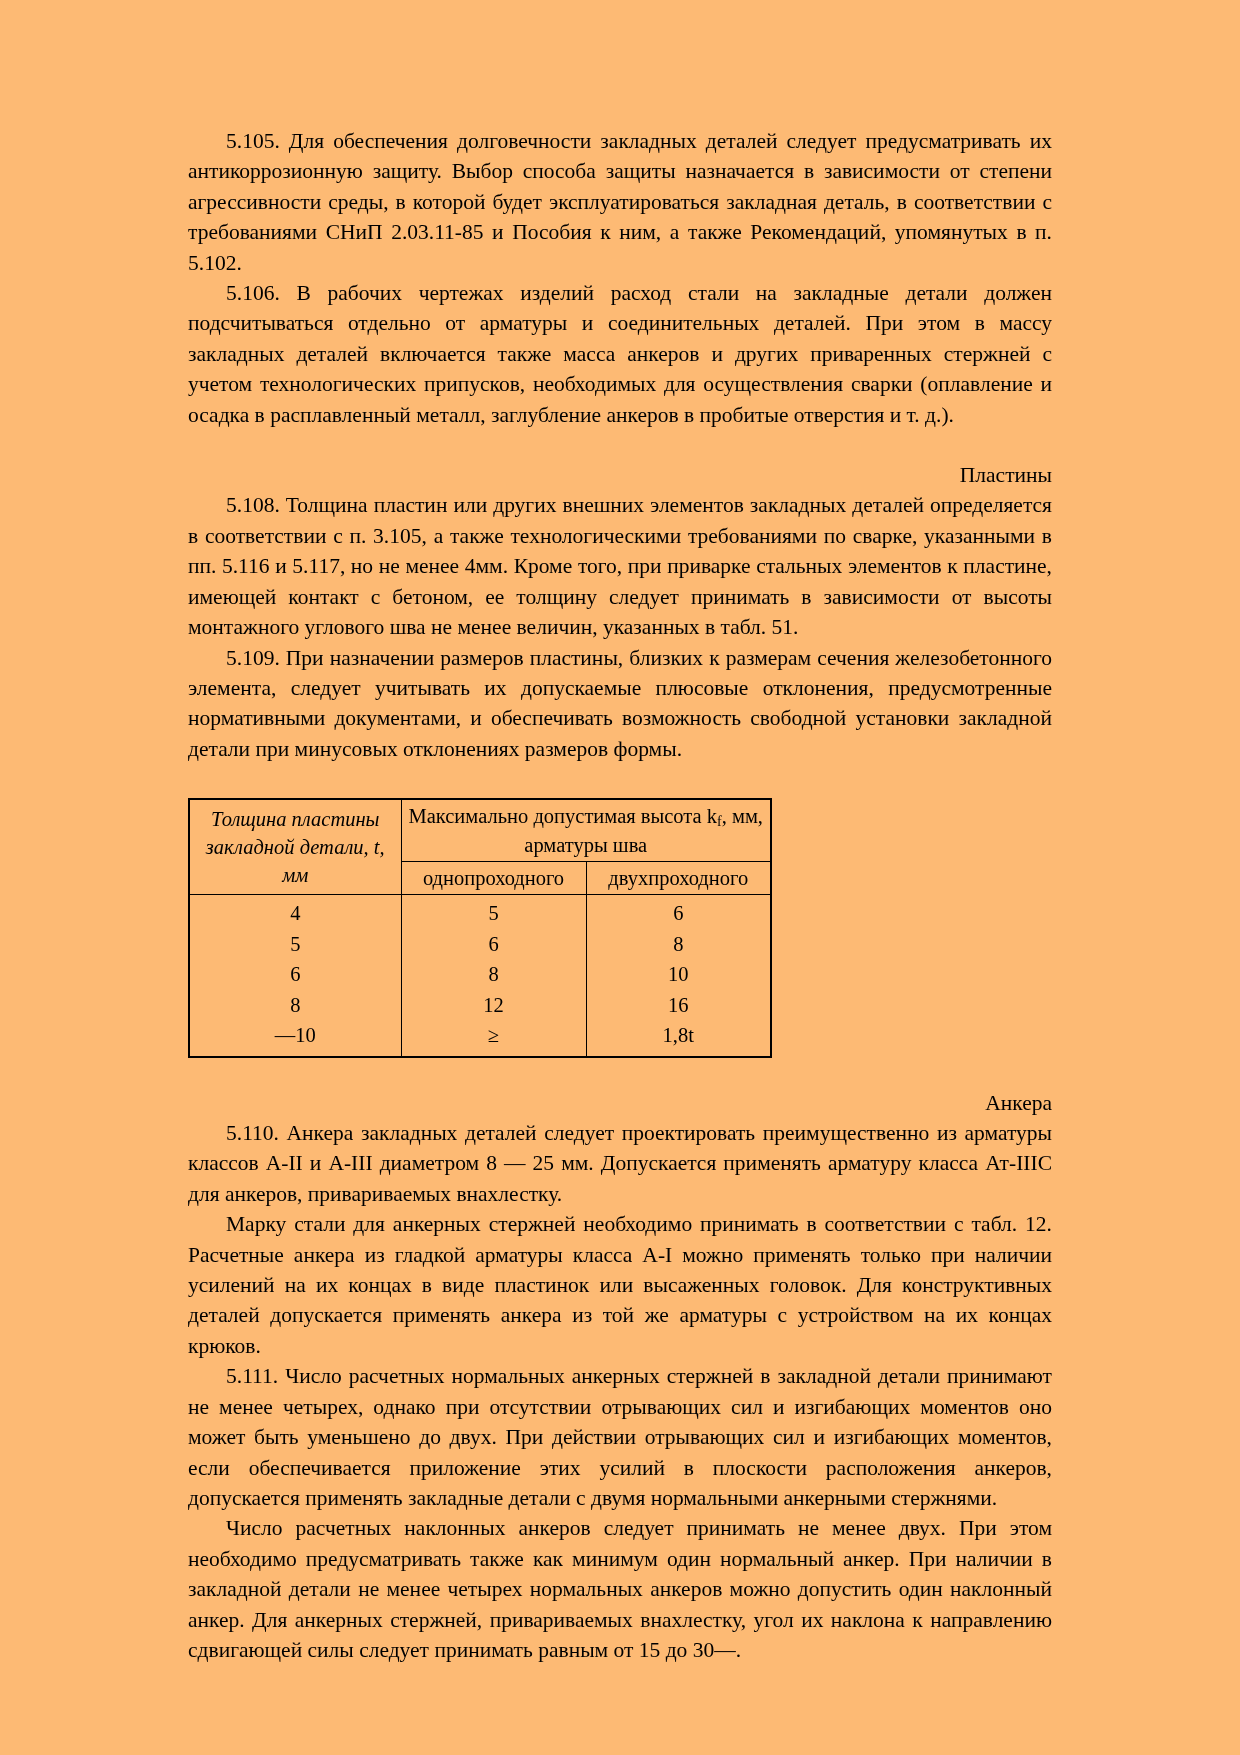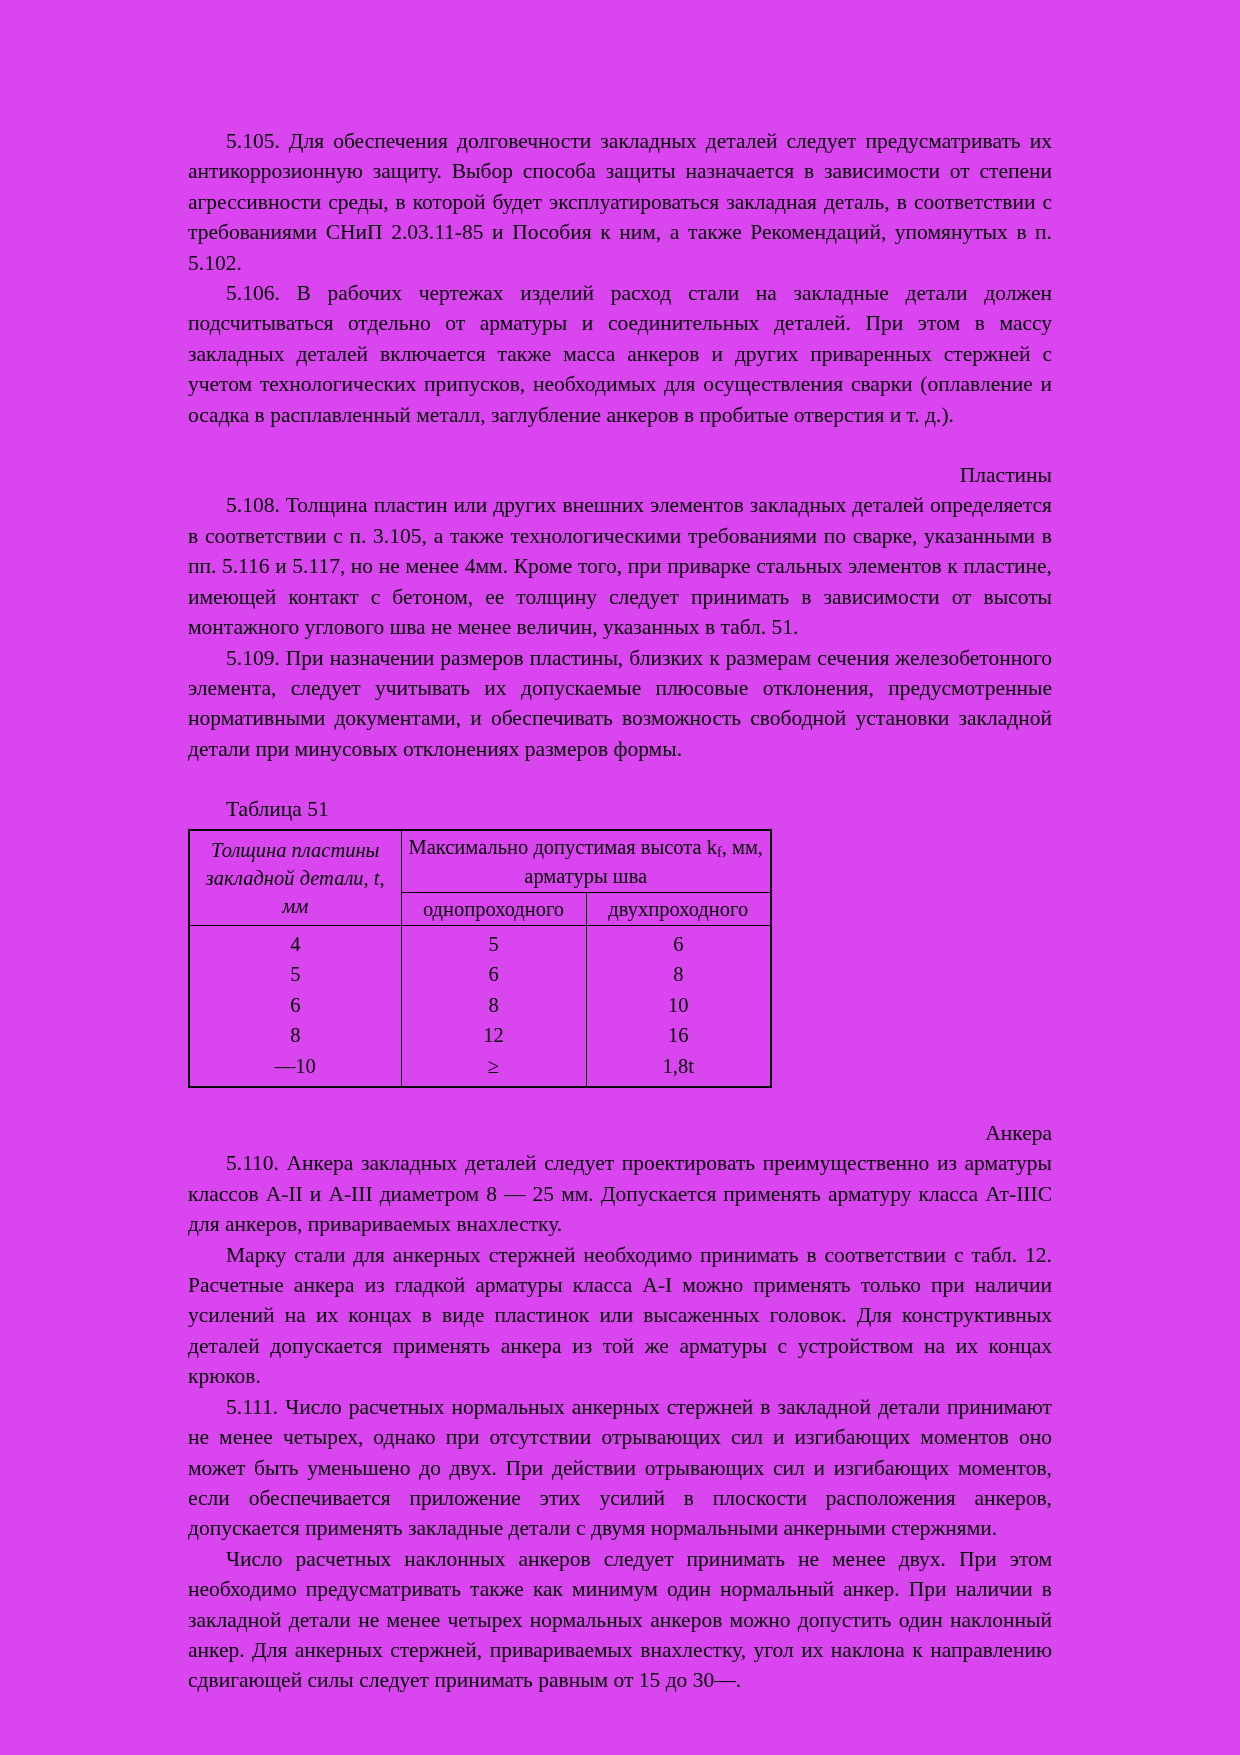--- a/index.html
+++ b/index.html
@@ -10,21 +10,21 @@
   }
   body {
     font-family: "Liberation Serif", "DejaVu Serif", serif;
     color: #000000;
   }
   .page {
     position: relative;
     width: 1240px;
     height: 1755px;
     margin: 0 auto;
-    background: #d946ef;
+    background: #fdba74;
     box-sizing: border-box;
     overflow: hidden;
   }
   .content {
     position: absolute;
     left: 188px;
     top: 126px;
     width: 864px;
   }
   p.para {
@@ -110,21 +110,20 @@
     <p class="para">5.106. В рабочих чертежах изделий расход стали на закладные детали должен подсчитываться отдельно от арматуры и соединительных деталей. При этом в массу закладных деталей включается также масса анкеров и других приваренных стержней с учетом технологических припусков, необходимых для осуществления сварки (оплавление и осадка в расплавленный металл, заглубление анкеров в пробитые отверстия и т. д.).</p>
 
     <div class="gap-block"></div>
 
     <p class="head">Пластины</p>
     <p class="para">5.108. Толщина пластин или других внешних элементов закладных деталей определяется в соответствии с п. 3.105, а также технологическими требованиями по сварке, указанными в пп. 5.116 и 5.117, но не менее 4мм. Кроме того, при приварке стальных элементов к пластине, имеющей контакт с бетоном, ее толщину следует принимать в зависимости от высоты монтажного углового шва не менее величин, указанных в табл. 51.</p>
     <p class="para">5.109. При назначении размеров пластины, близких к размерам сечения железобетонного элемента, следует учитывать их допускаемые плюсовые отклонения, предусмотренные нормативными документами, и обеспечивать возможность свободной установки закладной детали при минусовых отклонениях размеров формы.</p>
 
     <div class="gap-block"></div>
 
-    <p class="table-caption">Таблица 51</p>
 
     <table class="t51">
       <colgroup>
         <col class="col-a">
           <col class="col-b">
           <col class="col-c">
       </colgroup>
       <tbody>
         <tr>
           <td class="hdr-left" rowspan="2">

